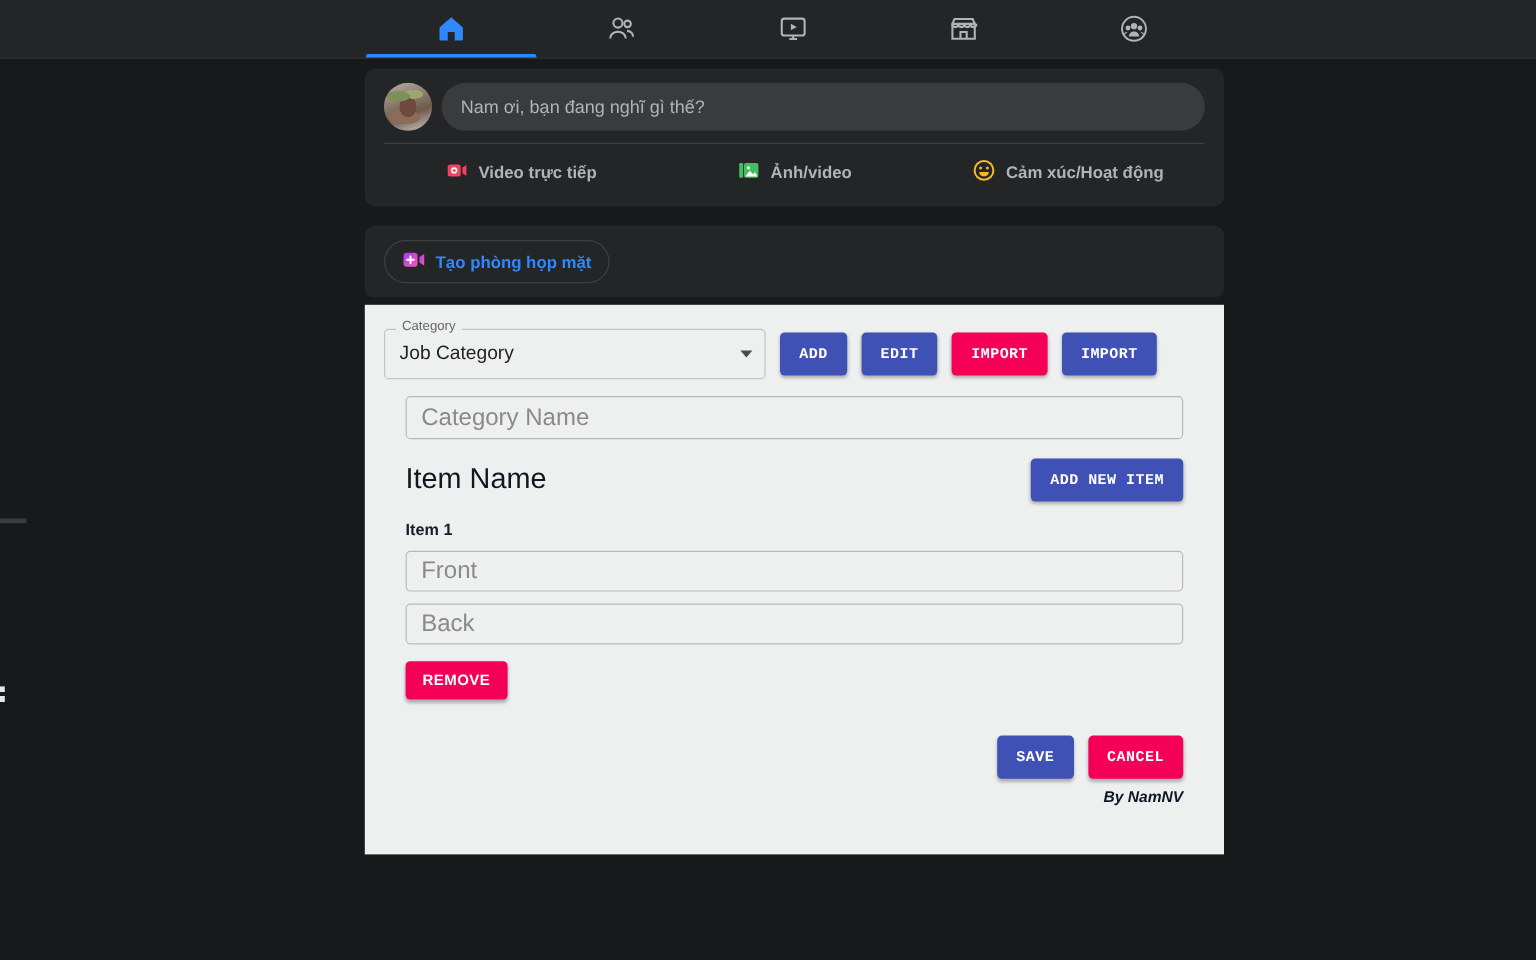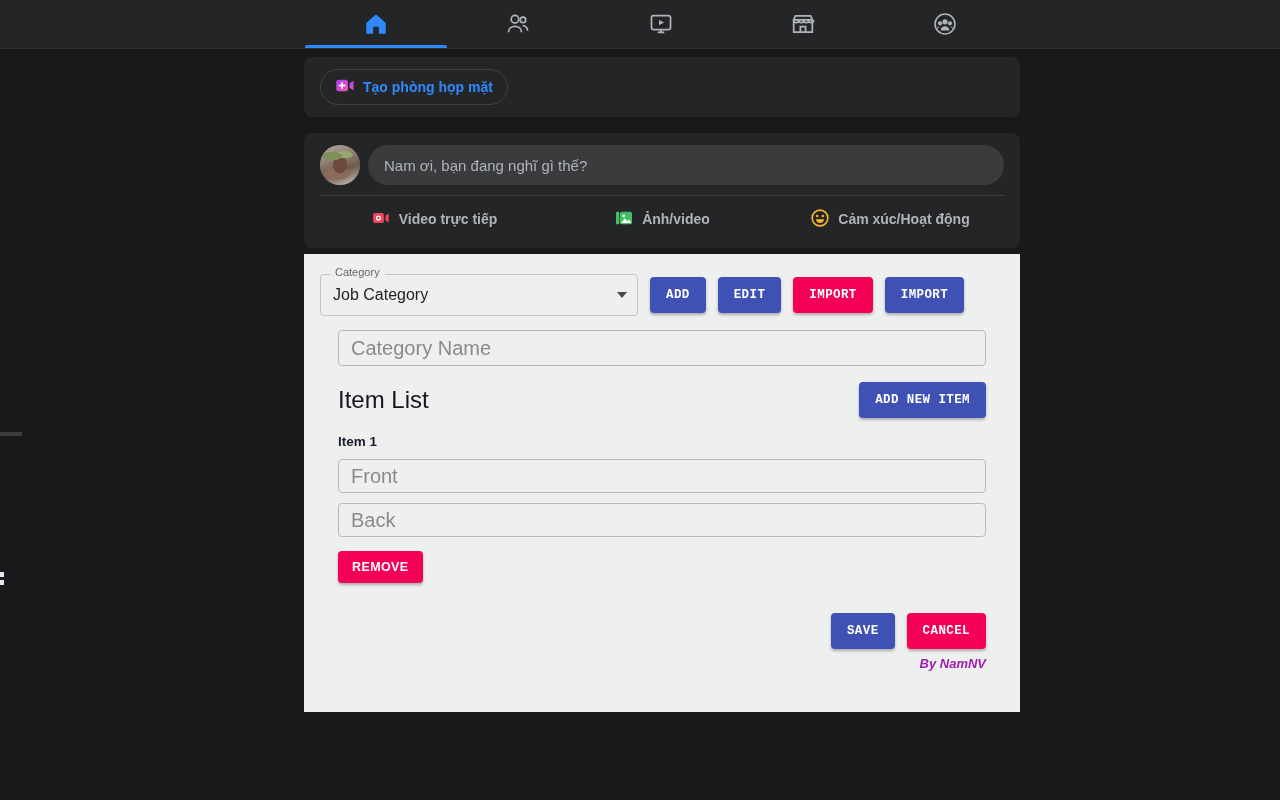--- a/index.html
+++ b/index.html
@@ -271,21 +271,21 @@
     padding: 0 18px;
     margin-top: 30px;
   }
   .signature {
     text-align: right;
     padding: 0 18px;
     margin-top: 7px;
     font-size: 13px;
     font-style: italic;
     font-weight: 700;
-    color: #a21caf;
+    color: #0f172a;
   }
 
   
   #edge-bar {
     position: absolute;
     left: 0; top: 432px;
     width: 22px; height: 4px;
     background: #3a3b3c;
   }
   #edge-mark {
@@ -356,39 +356,20 @@
           <path d="M20.1 17.3c-.2-1.9-1.5-3.1-3.3-3.1" fill="#b0b3b8" stroke="none"></path>
         </svg>
       </span>
     </div>
 
   </div>
   <div class="nav-spacer-right"></div>
 </div>
 
 <div id="feed">
-
-  <div class="fb-card" id="rooms">
-    <button class="room-btn">
-      <span>
-        <svg width="20" height="17" viewBox="0 0 24 20">
-          <defs>
-            <linearGradient id="roomgrad" x1="0" y1="0" x2="1" y2="1">
-              <stop offset="0%" stop-color="#a33ef5"></stop>
-              <stop offset="100%" stop-color="#f35ab0"></stop>
-            </linearGradient>
-          </defs>
-          <rect x="1.5" y="3" width="14" height="14" rx="3" fill="url(#roomgrad)"></rect>
-          <path d="M8.5 6.6v6.8M5.1 10h6.8" stroke="#ffffff" stroke-width="1.9" stroke-linecap="round"></path>
-          <path d="M17.4 7.3 22.2 4.2v11.6l-4.8-3.1z" fill="url(#roomgrad)"></path>
-        </svg>
-      </span>
-      <span>Tạo phòng họp mặt</span>
-    </button>
-  </div>
 
   <div class="fb-card" id="composer">
     <div class="composer-top">
       <div class="avatar">
         <div class="food"></div>
       </div>
       <input class="composer-input" type="text" placeholder="Nam ơi, bạn đang nghĩ gì thế?" style="">
     </div>
 
     <div class="composer-divider"></div>
@@ -427,20 +408,39 @@
             <circle cx="15.4" cy="9.6" r="1.5" fill="#f7b928"></circle>
             <path d="M7.2 13.6h9.6c0 2.6-2.2 4.4-4.8 4.4s-4.8-1.8-4.8-4.4z" fill="#f7b928"></path>
           </svg>
         </span>
         <span>Cảm xúc/Hoạt động</span>
       </div>
 
     </div>
   </div>
 
+  <div class="fb-card" id="rooms">
+    <button class="room-btn">
+      <span>
+        <svg width="20" height="17" viewBox="0 0 24 20">
+          <defs>
+            <linearGradient id="roomgrad" x1="0" y1="0" x2="1" y2="1">
+              <stop offset="0%" stop-color="#a33ef5"></stop>
+              <stop offset="100%" stop-color="#f35ab0"></stop>
+            </linearGradient>
+          </defs>
+          <rect x="1.5" y="3" width="14" height="14" rx="3" fill="url(#roomgrad)"></rect>
+          <path d="M8.5 6.6v6.8M5.1 10h6.8" stroke="#ffffff" stroke-width="1.9" stroke-linecap="round"></path>
+          <path d="M17.4 7.3 22.2 4.2v11.6l-4.8-3.1z" fill="url(#roomgrad)"></path>
+        </svg>
+      </span>
+      <span>Tạo phòng họp mặt</span>
+    </button>
+  </div>
+
 </div>
 
 <div id="appcard">
 
   <div class="row-top">
 
     <div class="mui-select">
       <span class="mui-legend">Category</span>
       <span class="mui-select-value">Job Category</span>
       <span class="mui-caret"></span>
@@ -450,21 +450,21 @@
     <button class="btn btn-primary btn-sm">EDIT</button>
     <button class="btn btn-danger btn-sm">IMPORT</button>
     <button class="btn btn-primary btn-sm">IMPORT</button>
   </div>
 
   <div id="category-name-row">
     <input class="text-input" type="text" placeholder="Category Name" style="">
   </div>
 
   <div class="list-head">
-    <div class="list-title">Item List</div>
+    <div class="list-title">Item Name</div>
     <button class="btn btn-primary btn-sm">ADD NEW ITEM</button>
   </div>
 
   <div>
     <div class="item-label">Item 1</div>
 
     <div class="field-row">
       <input class="text-input" type="text" placeholder="Front" style="">
     </div>
 

